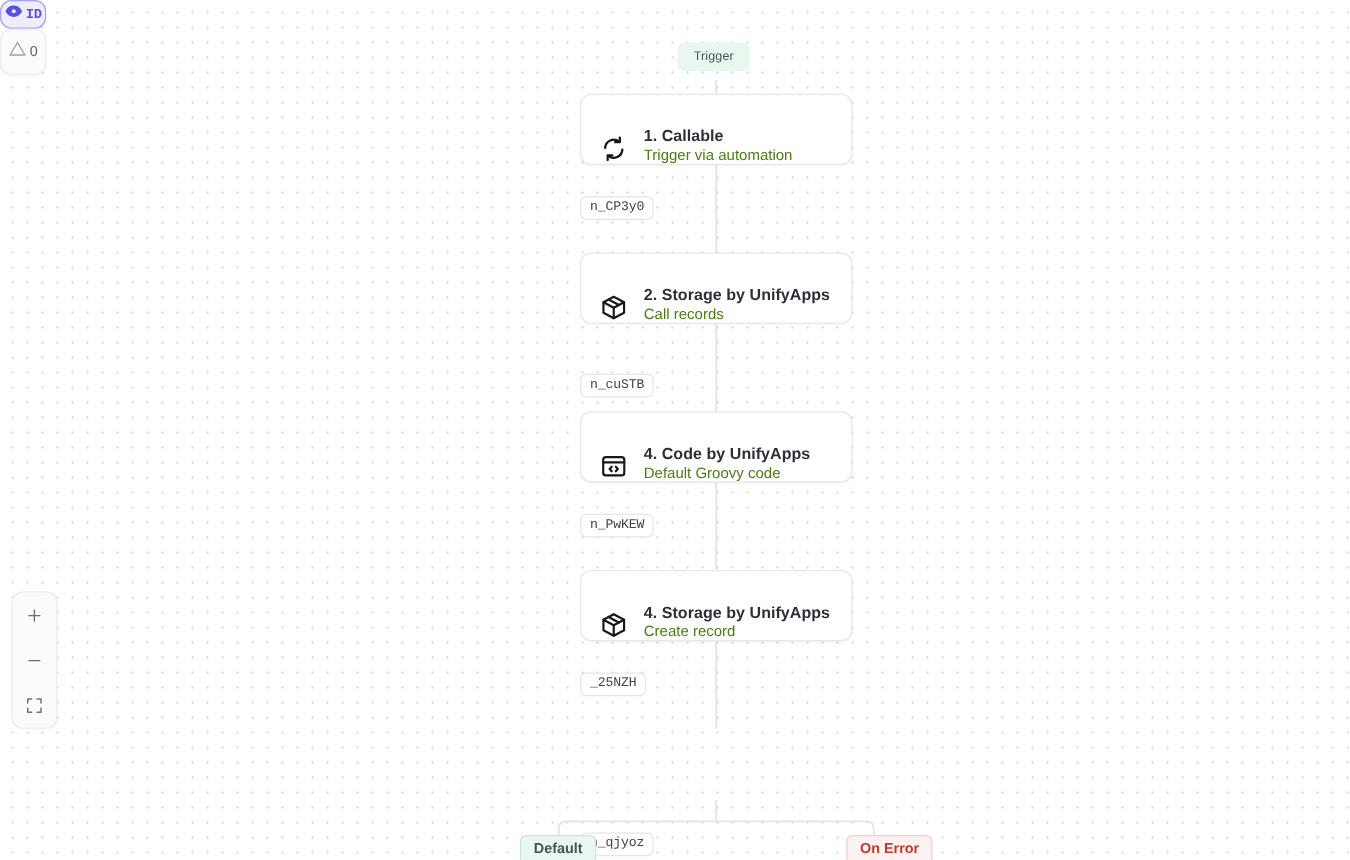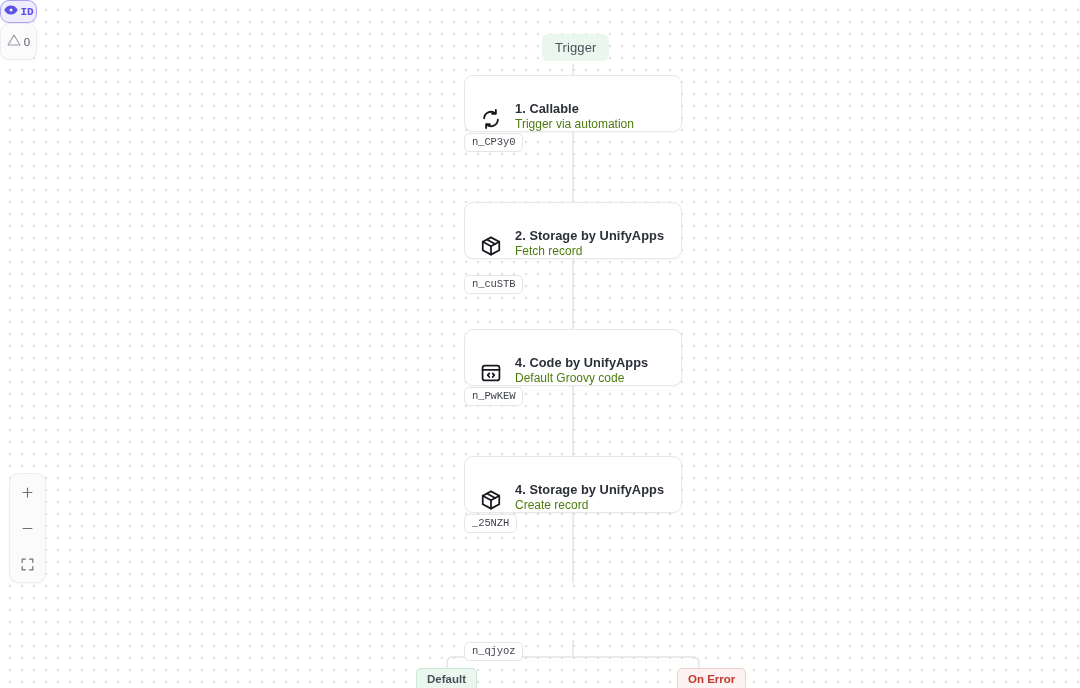--- a/index.html
+++ b/index.html
@@ -32,21 +32,21 @@
   }
 
   
   .trigger-badge {
     position: absolute;
     left: 542px;
     top: 34px;
     padding: 6px 13px;
     background: #e9f7ee;
     border-radius: 6px;
-    font-size: 13px;
+    font-size: 10px;
     color: #4b5058;
     letter-spacing: .1px;
     white-space: nowrap;
   }
 
   
   .node {
     position: absolute;
     left: 464px;
     width: 218px;
@@ -101,20 +101,21 @@
     left: 464px;
     padding: 2px 7px 3px 7px;
     background: #ffffff;
     border: 1px solid #e6e6ea;
     border-radius: 5px;
     font-family: "Liberation Mono", monospace;
     font-size: 10.5px;
     color: #3f434b;
     white-space: nowrap;
     letter-spacing: -.1px;
+    margin-top: 24px;
   }
 
   
   .branch-badge {
     position: absolute;
     padding: 4px 10px 5px 10px;
     border-radius: 5px;
     font-size: 11.5px;
     font-weight: bold;
     white-space: nowrap;
@@ -244,21 +245,21 @@
     <span class="node-icon">
       <svg width="22" height="22" viewBox="0 0 24 24" fill="none" stroke="currentColor" stroke-width="1.9" stroke-linecap="round" stroke-linejoin="round">
         <path d="M12 2.6 21 7.4v9.2L12 21.4 3 16.6V7.4z"></path>
         <path d="M3 7.4 12 12.2 21 7.4"></path>
         <path d="M12 12.2V21.4"></path>
         <path d="M7.5 5 16.5 9.8"></path>
       </svg>
     </span>
     <span class="node-text">
       <span class="node-title">2. Storage by UnifyApps</span>
-      <span class="node-sub">Fetch record</span>
+      <span class="node-sub">Call records</span>
     </span>
   </div>
   <div class="id-pill" style="top:275px">n_cuSTB</div>
 
   <div class="node" style="top:329px">
     <span class="node-icon">
       <svg width="22" height="22" viewBox="0 0 24 24" fill="none" stroke="currentColor" stroke-width="1.9" stroke-linecap="round" stroke-linejoin="round">
         <rect x="2.8" y="4" width="18.4" height="16" rx="2.4"></rect>
         <line x1="2.8" y1="8.6" x2="21.2" y2="8.6"></line>
         <polyline points="10.2 12.4 8.4 14.4 10.2 16.4"></polyline>

